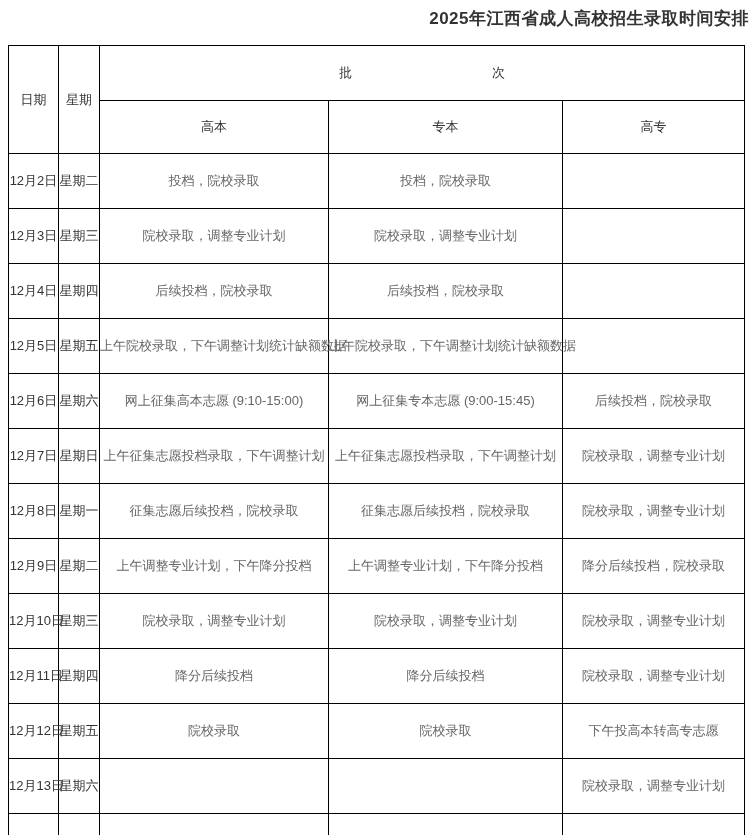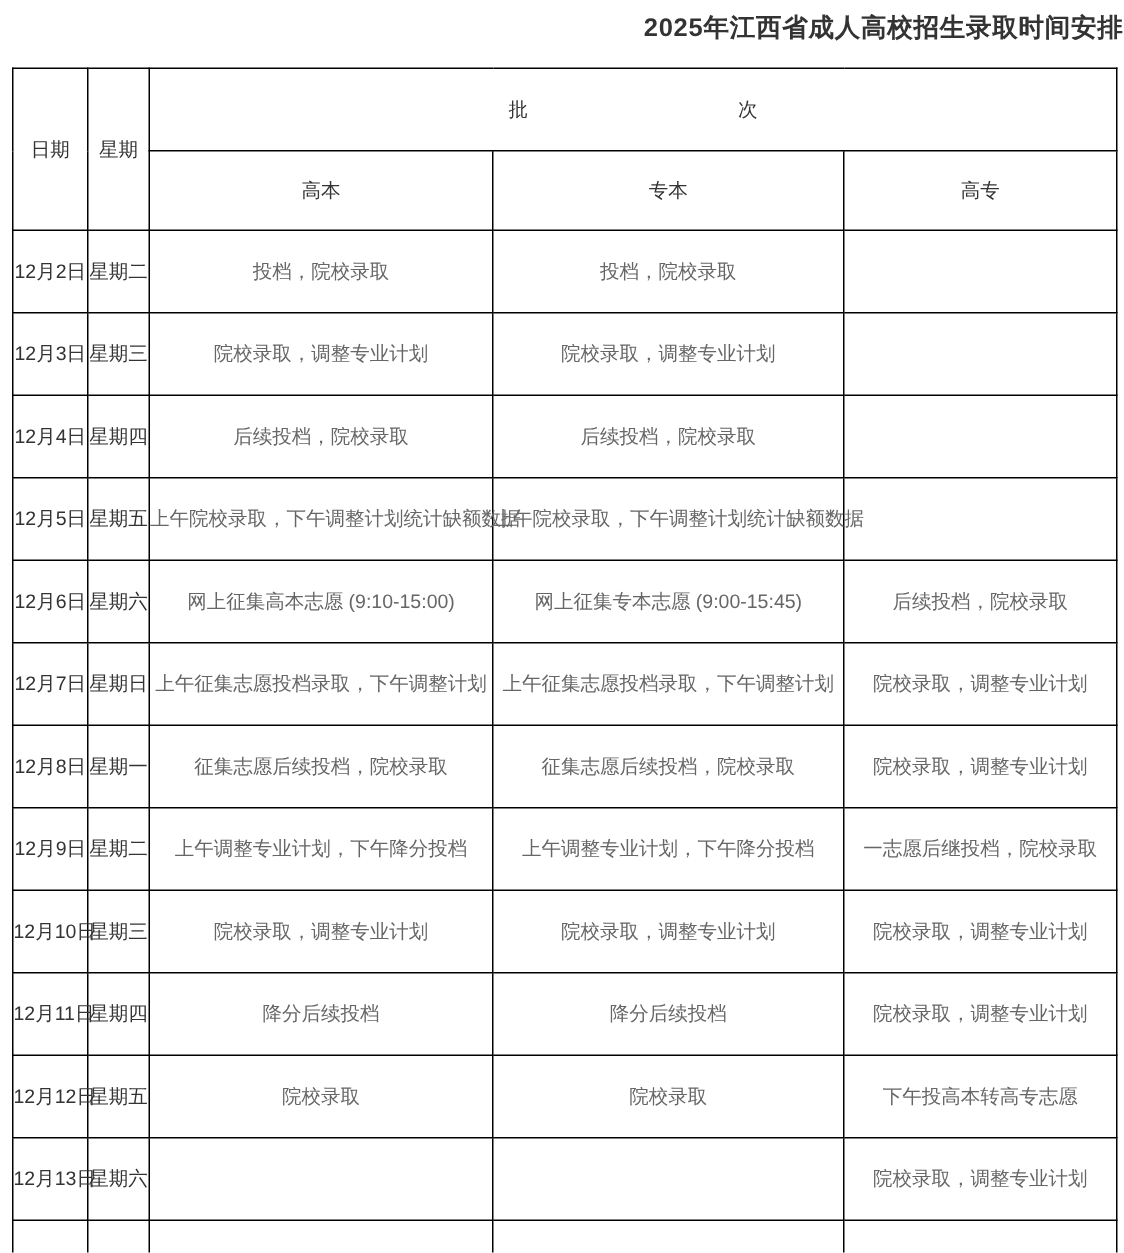--- a/index.html
+++ b/index.html
@@ -137,21 +137,21 @@
       <td class="week-cell">星期一</td>
       <td class="data-cell">征集志愿后续投档，院校录取</td>
       <td class="data-cell">征集志愿后续投档，院校录取</td>
       <td class="data-cell">院校录取，调整专业计划</td>
     </tr>
     <tr class="data-row">
       <td class="date-cell">12月9日</td>
       <td class="week-cell">星期二</td>
       <td class="data-cell">上午调整专业计划，下午降分投档</td>
       <td class="data-cell">上午调整专业计划，下午降分投档</td>
-      <td class="data-cell">一志愿后继投档，院校录取</td>
+      <td class="data-cell">降分后续投档，院校录取</td>
     </tr>
     <tr class="data-row">
       <td class="date-cell">12月10日</td>
       <td class="week-cell">星期三</td>
       <td class="data-cell">院校录取，调整专业计划</td>
       <td class="data-cell">院校录取，调整专业计划</td>
       <td class="data-cell">院校录取，调整专业计划</td>
     </tr>
     <tr class="data-row">
       <td class="date-cell">12月11日</td>

